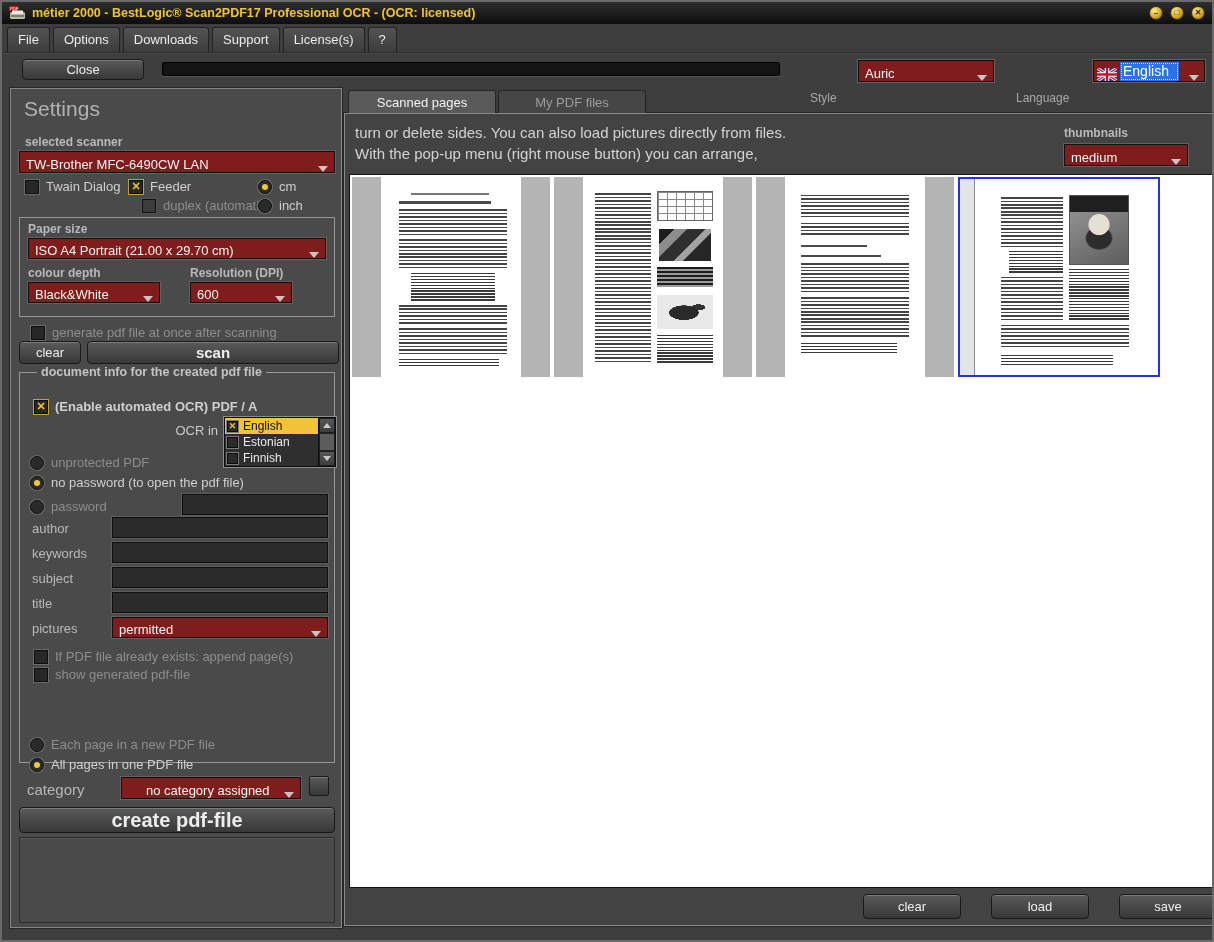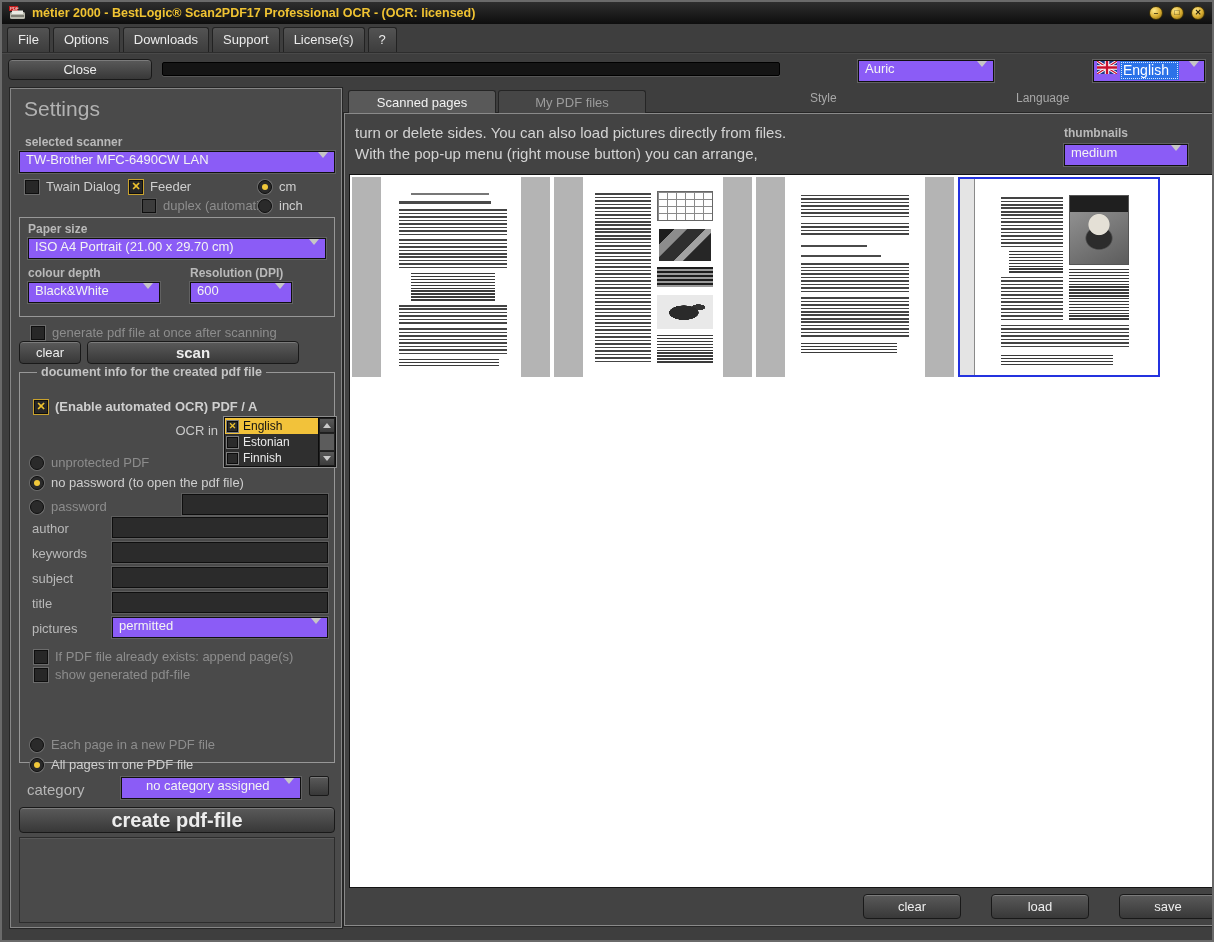--- a/index.html
+++ b/index.html
@@ -14,24 +14,24 @@
   .wbtn{width:14px;height:14px;border-radius:50%;background:radial-gradient(circle at 35% 30%,#ffe98a,#d8ac2f 55%,#7c6011);border:1px solid #40330a;color:#241c04;font-size:8px;font-weight:bold;display:flex;align-items:center;justify-content:center;line-height:1;}
 
   
   .menubar{position:absolute;top:26px;left:5px;height:24px;display:flex;align-items:flex-end;gap:3px;}
   .mtab{background:linear-gradient(#535353,#3d3d3d);border:1px solid #222;border-bottom:none;border-radius:3px 3px 0 0;color:#ebebeb;font-size:13px;padding:4px 10px 5px;}
   .menuline{position:absolute;top:50px;left:0;right:0;height:2px;background:linear-gradient(#1f1f1f,#575757);}
 
   
   .toolbar{position:absolute;top:52px;left:0;right:0;height:32px;}
   .btn{background:linear-gradient(#5a5a5a,#383838);border:1px solid #191919;border-radius:4px;box-shadow:inset 0 1px 0 #7b7b7b;color:#ededed;font-size:13px;display:flex;align-items:center;justify-content:center;}
-  .close-btn{position:absolute;left:6px;top:5px;width:144px;height:21px;}
+  .close-btn{position:absolute;left:20px;top:5px;width:122px;height:21px;}
   .progress{position:absolute;left:160px;top:8px;width:618px;height:14px;background:#141414;border:1px solid #000;border-radius:2px;box-shadow:0 1px 0 #565656;}
   .tb-label{position:absolute;top:9px;color:#a8a8a8;font-size:12px;margin-top:28px;}
-  .dd{background:#8b5cf6;border:1px solid #101010;box-shadow:0 0 0 1px #616161;display:flex;align-items:flex-start;padding:0 6px;color:#f3f3f3;font-size:13px;}
+  .dd{background:#7f1d1d;border:1px solid #101010;box-shadow:0 0 0 1px #616161;display:flex;align-items:flex-end;padding:0 6px;color:#f3f3f3;font-size:13px;}
   .arr{width:0;height:0;border-left:5px solid transparent;border-right:5px solid transparent;border-top:6px solid #c6c6c6;margin-left:auto;flex:none;}
   .style-dd{position:absolute;left:856px;top:6px;width:136px;height:22px;}
   .lang-dd{position:absolute;left:1091px;top:6px;width:112px;height:22px;padding:0 5px 0 3px;gap:3px;}
   .flag{flex:none;}
   .lang-sel{background:#2b72e8;color:#fff;font-size:14px;padding:1px 10px 2px 3px;outline:1px dotted #d8e6ff;outline-offset:-2px;white-space:nowrap;}
 
   
   .lpanel{position:absolute;left:8px;top:86px;width:332px;height:840px;background:#4a4a4a;border:1px solid #868686;box-shadow:0 0 0 1px #262626;}
   .pos{position:absolute;}
   .h-settings{left:13px;top:8px;font-size:21px;color:#b2b2b2;}
@@ -201,21 +201,21 @@
         <span class="arr"></span>
       </div>
     </div>
 
     <div class="fieldrow dim" style="left:20px;top:236px;">
       <span class="cb"></span>
       <span class="cb-l">generate pdf file at once after scanning</span>
     </div>
 
     <div class="btn pos" style="left:8px;top:252px;width:62px;height:23px;">clear</div>
-    <div class="btn pos bigbtn" style="left:76px;top:252px;width:212px;height:23px;font-size:15px;">scan</div>
+    <div class="btn pos bigbtn" style="left:76px;top:252px;width:252px;height:23px;font-size:15px;">scan</div>
 
     <fieldset class="docinfo">
       <legend>document info for the created pdf file</legend>
 
       <div class="fieldrow" style="left:14px;top:20px;">
         <span class="cb checked"></span>
         <span class="cb-l" style="font-weight:bold;">(Enable automated OCR) PDF / A</span>
       </div>
       <div class="pos" style="left:148px;top:44px;width:50px;text-align:right;color:#c9c9c9;font-size:13px;">OCR in</div>
 

